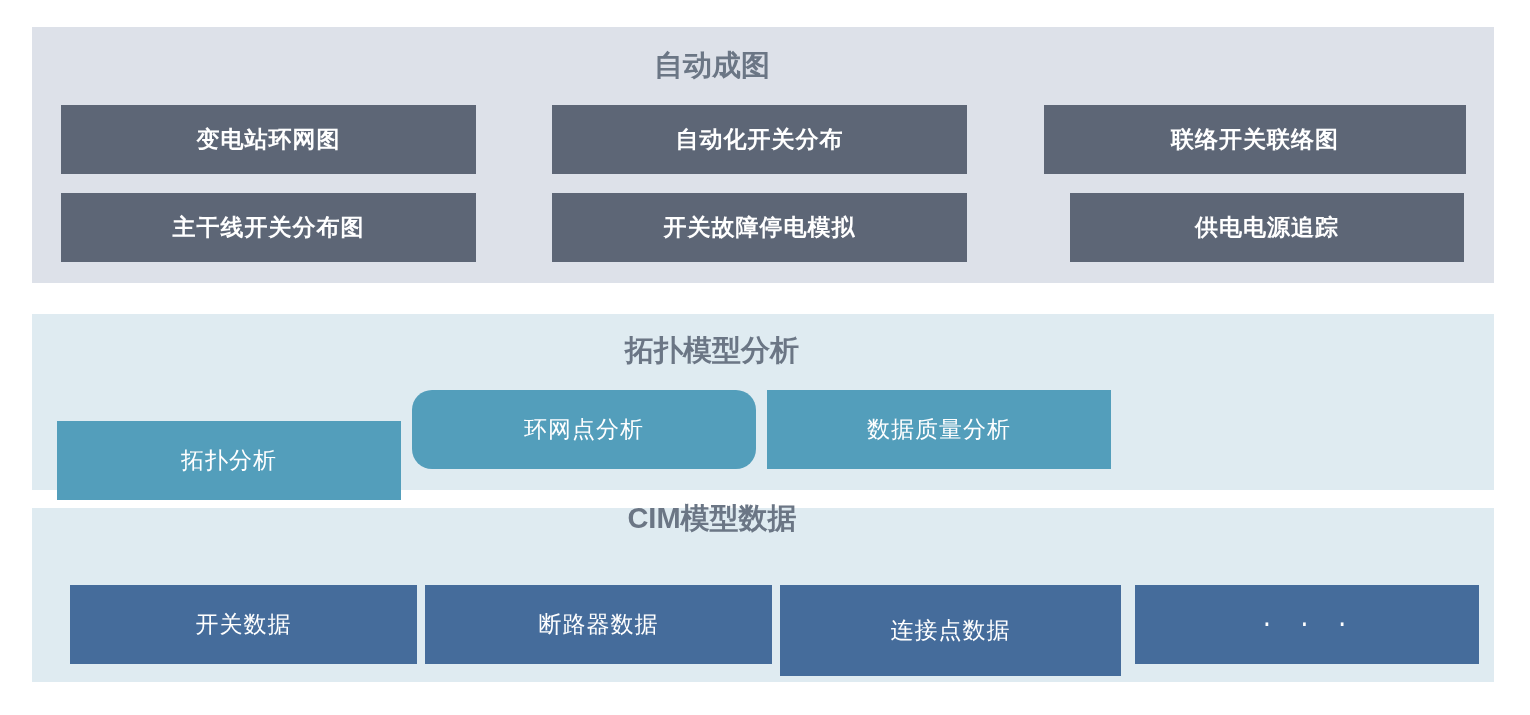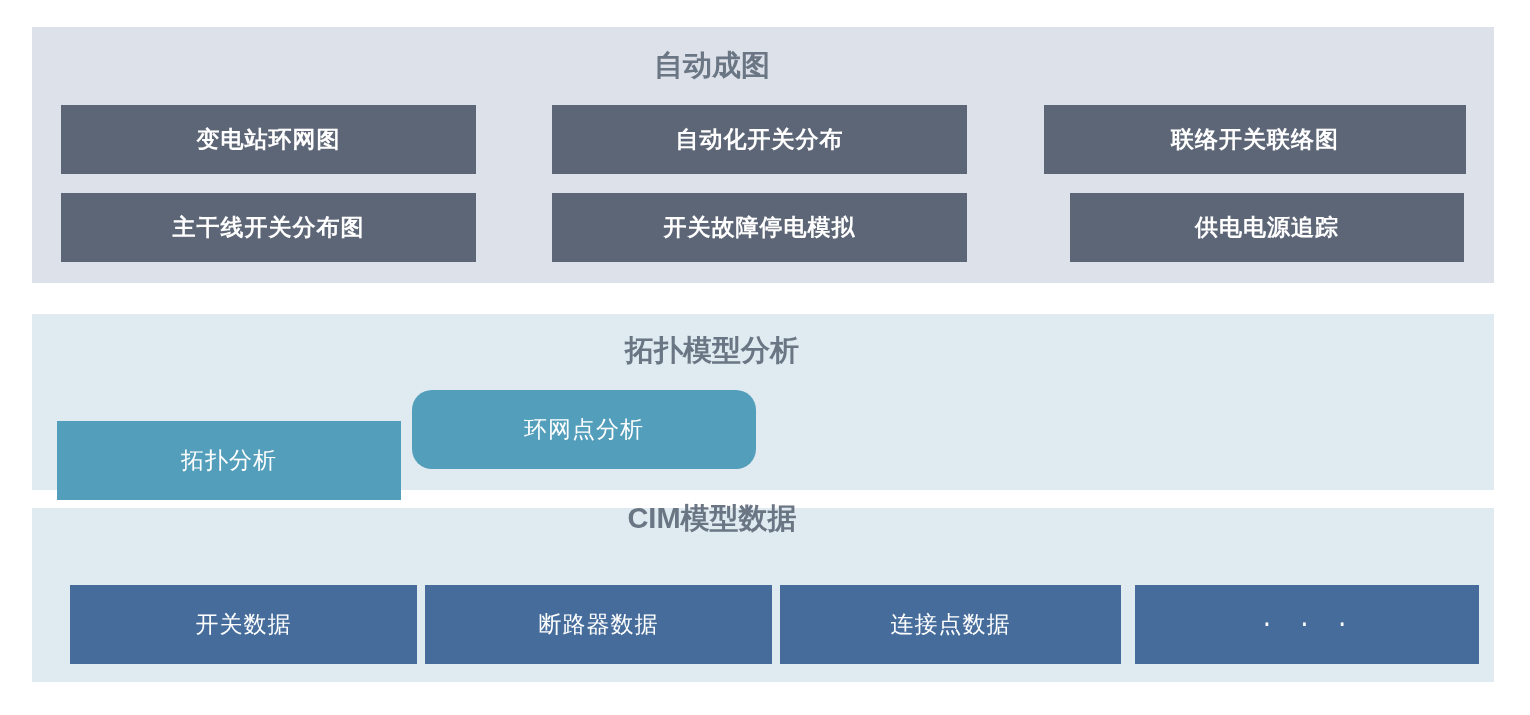--- a/index.html
+++ b/index.html
@@ -117,23 +117,24 @@
   <div class="tile tile--slate" style="left:61px;  top:193px; width:415px; height:69px;">主干线开关分布图</div>
   <div class="tile tile--slate" style="left:552px; top:193px; width:415px; height:69px;">开关故障停电模拟</div>
   <div class="tile tile--slate" style="left:1044px; top:193px; width:394px; height:69px;margin-left:26px;">供电电源追踪</div>
 
   <div class="panel panel--topology"></div>
 
   <div class="title-layer" style="top:331px; font-size:29px;">拓扑模型分析</div>
 
   <div class="tile tile--teal" style="left:57px;  top:390px; width:344px; height:79px;margin-top:31px;">拓扑分析</div>
   <div class="tile tile--teal" style="left:412px; top:390px; width:344px; height:79px;border-radius:20px;">环网点分析</div>
+  <div class="tile tile--teal" style="left:767px; top:390px; width:344px; height:79px;">数据质量分析</div>
 
   <div class="panel panel--cim"></div>
 
   <div class="title-layer" style="top:499px; font-size:29px;">CIM模型数据</div>
 
   <div class="tile tile--steel" style="left:57px;  top:585px; width:347px; height:79px;">开关数据</div>
   <div class="tile tile--steel" style="left:412px; top:585px; width:347px; height:79px;">断路器数据</div>
-  <div class="tile tile--steel" style="left:767px; top:585px; width:341px; height:79px;">连接点数据</div>
+  <div class="tile tile--steel" style="left:767px; top:585px; width:341px; height:91px;">连接点数据</div>
   <div class="tile tile--steel tile--dots" style="left:1122px; top:585px; width:344px; height:79px;">· · ·</div>
 
 </div>
 
 </body></html>

